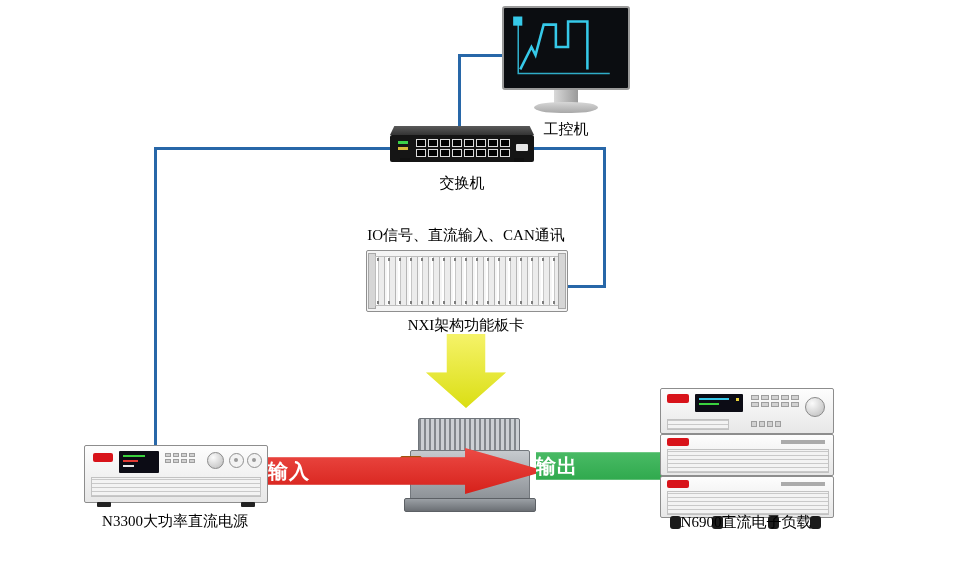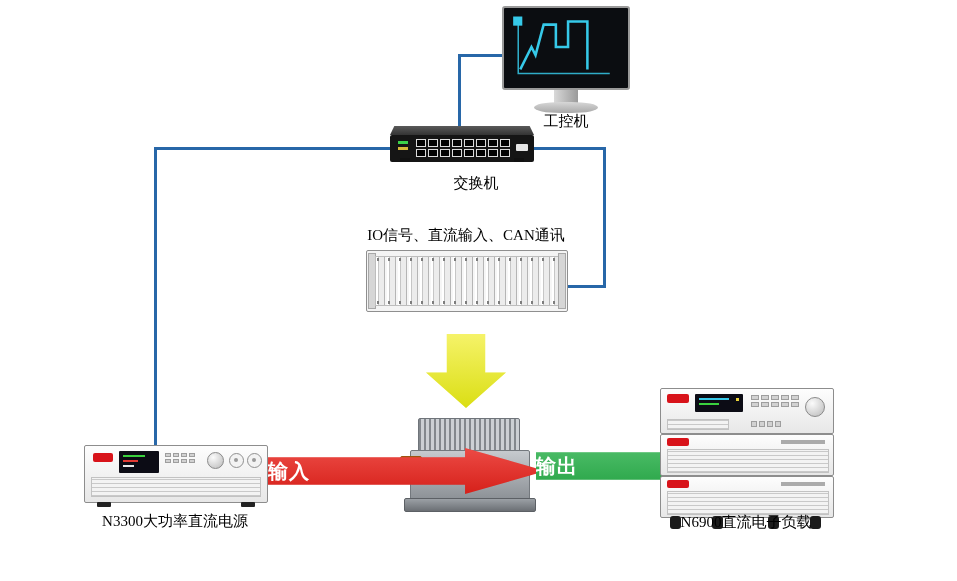--- a/index.html
+++ b/index.html
@@ -94,21 +94,21 @@
     <div class="pc-screen">
       <svg width="120" height="76" viewBox="0 0 118 74">
         <rect x="9" y="8" width="9" height="9" fill="#36c9e9"></rect>
         <polyline points="14,10 14,64 104,64" fill="none" stroke-width="1.5" opacity="0.85" stroke="#36c9e9"></polyline>
         <polyline points="16,60 27,38 31,46 39,16 51,16 51,38 63,38 63,13 82,13 82,60" fill="none" stroke-width="2.5" stroke="#36c9e9"></polyline>
       </svg>
     </div>
     <div class="pc-neck"></div>
     <div class="pc-base"></div>
   </div>
-  <div class="label" style="left:502px;top:112px;width:128px">工控机</div>
+  <div class="label" style="left:502px;top:120px;width:128px">工控机</div>
 
   <div class="abs" style="left:390px;top:126px;width:144px;height:40px">
     <div class="sw-top"></div>
     <div class="sw-front">
       <div class="sw-led"></div>
       <div class="sw-ports">
         <i></i>
           <i></i>
           <i></i>
           <i></i>
@@ -123,30 +123,31 @@
           <i></i>
           <i></i>
           <i></i>
           <i></i>
       </div>
       <div class="sw-badge"></div>
       <div class="sw-foot" style="left:10px"></div>
       <div class="sw-foot" style="right:10px"></div>
     </div>
   </div>
-  <div class="label" style="left:404px;top:174px;width:144px">交换机</div>
+  <div class="label" style="left:390px;top:174px;width:144px">交换机</div>
 
   <div class="label" style="left:316px;top:226px;width:300px">IO信号、直流输入、CAN通讯</div>
   <div class="abs nxi" style="left:366px;top:250px;width:200px;height:60px">
     <div class="nxi-ear left"></div>
     <div class="nxi-slots"></div>
     <div class="nxi-rail top"></div>
     <div class="nxi-rail bottom"></div>
     <div class="nxi-ear right"></div>
   </div>
+  <div class="label" style="left:366px;top:316px;width:200px">NXI架构功能板卡</div>
 
   <div class="big-arrow-down" style="left: 426px; top: 334px; width: 80px; height: 74px; background-color: rgb(240, 236, 24);"></div>
 
   <div class="abs" style="left:400px;top:416px;width:136px;height:102px">
     <div class="part dut-fins" style="left:18px;top:2px;width:100px;height:33px"></div>
     <div class="part dut-body" style="left:10px;top:34px;width:118px;height:50px"></div>
     <div class="part dut-plate" style="left:32px;top:44px;width:34px;height:15px"></div>
     <div class="part dut-connector" style="left:0px;top:40px;width:20px;height:22px"></div>
     <div class="part dut-base" style="left:4px;top:82px;width:130px;height:12px"></div>
   </div>

